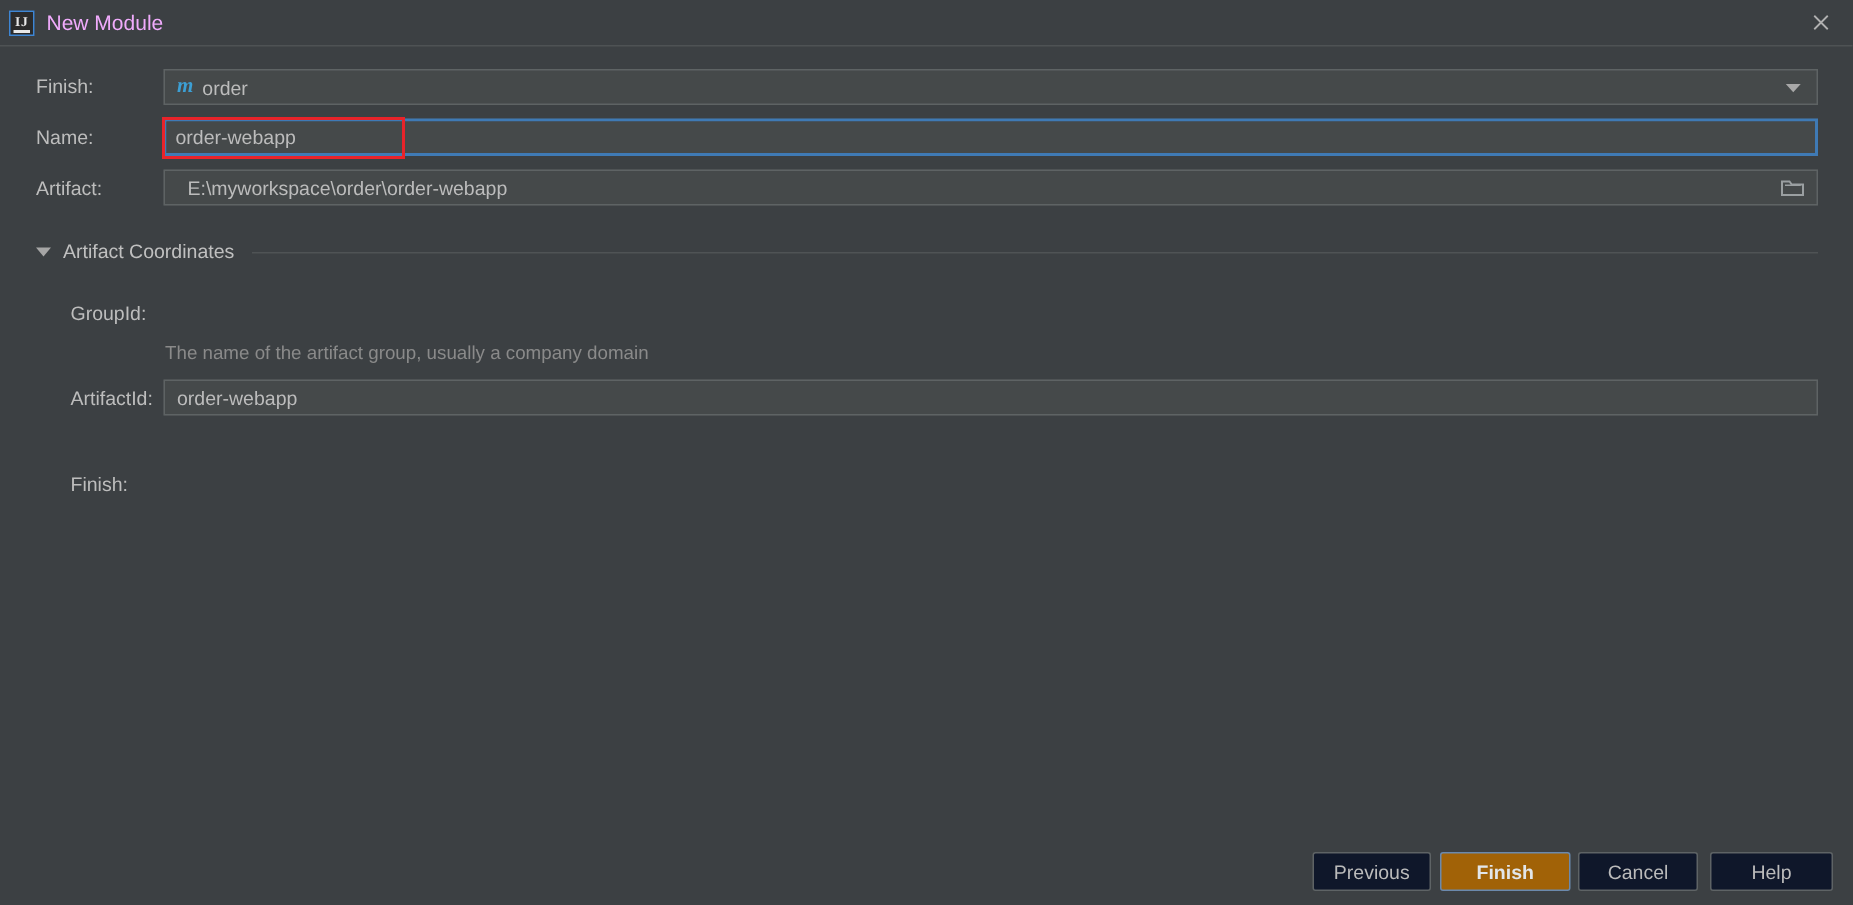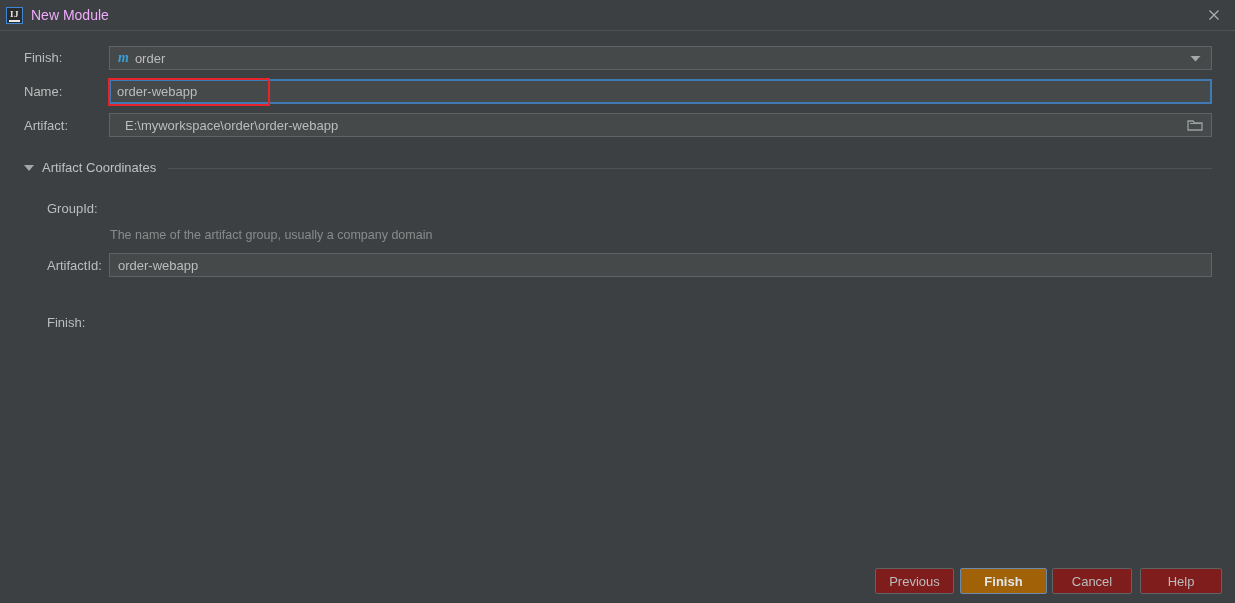--- a/index.html
+++ b/index.html
@@ -207,21 +207,21 @@
     color: #8a8a8a;
     font-size: 12.5px;
     line-height: 15px;
     white-space: nowrap;
   }
 
   
   .btn {
     position: absolute;
     height: 26px;
-    background: #7f1d1d;
+    background: #0f172a;
     border: 1px solid #5e6365;
     box-sizing: border-box;
     color: #bbbbbb;
     font-size: 13px;
     display: flex;
     align-items: center;
     justify-content: center;
     cursor: pointer;
     border-radius: 2px;
   }

